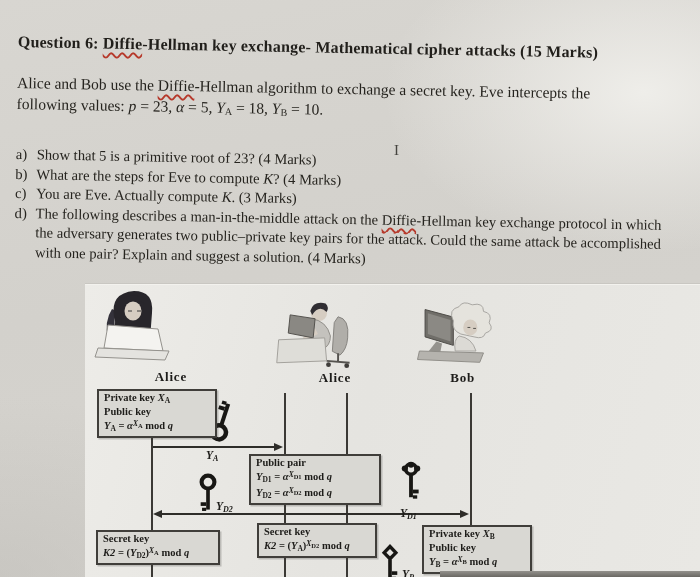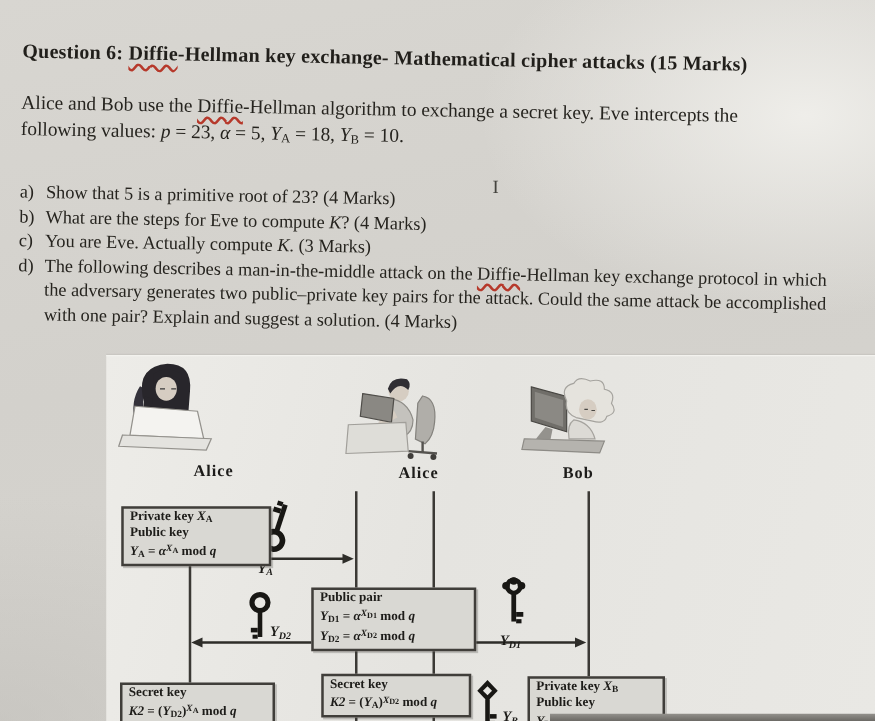--- a/index.html
+++ b/index.html
@@ -32,21 +32,21 @@
     border-top:1px solid #c9c7c2;box-shadow:inset 0 1px 0 #f3f2ee;}
   .illo{position:absolute;}
   .actor-label{position:absolute;width:70px;text-align:right;font-weight:bold;font-size:13px;letter-spacing:.8px;color:#1d1c1a;}
   .vline{position:absolute;width:2px;background:#3b3935;}
   .hline{position:absolute;height:2px;background:#2e2d29;}
   .ah{position:absolute;width:0;height:0;border-top:4.5px solid transparent;border-bottom:4.5px solid transparent;}
   .ah.r{border-left:9px solid #2e2d29;}
   .ah.l{border-right:9px solid #2e2d29;}
   .dbox{position:absolute;background:#d9d8d3;border:2px solid #403e3a;padding:1px 5px 2px;
     font-weight:bold;font-size:10.5px;line-height:11.5px;color:#1d1c19;
-    box-shadow:1.5px 1.5px 0 rgba(60,58,54,.25);margin-top:16px;}
+    box-shadow:1.5px 1.5px 0 rgba(60,58,54,.25);}
   .dbox sub{font-size:7.5px;vertical-align:-1.5px;}
   .dbox sup{font-size:7.5px;vertical-align:3px;}
   .dbox sup sub{font-size:6.5px;}
   .msg{position:absolute;font-weight:bold;font-style:italic;font-size:11.5px;color:#1d1c19;}
   .msg sub{font-size:8px;}
   .key{position:absolute;}
   .strip{position:absolute;left:440px;top:288px;width:260px;height:6px;background:linear-gradient(#93918c,#6a6863);}
 </style>
 </head>
 <body>

